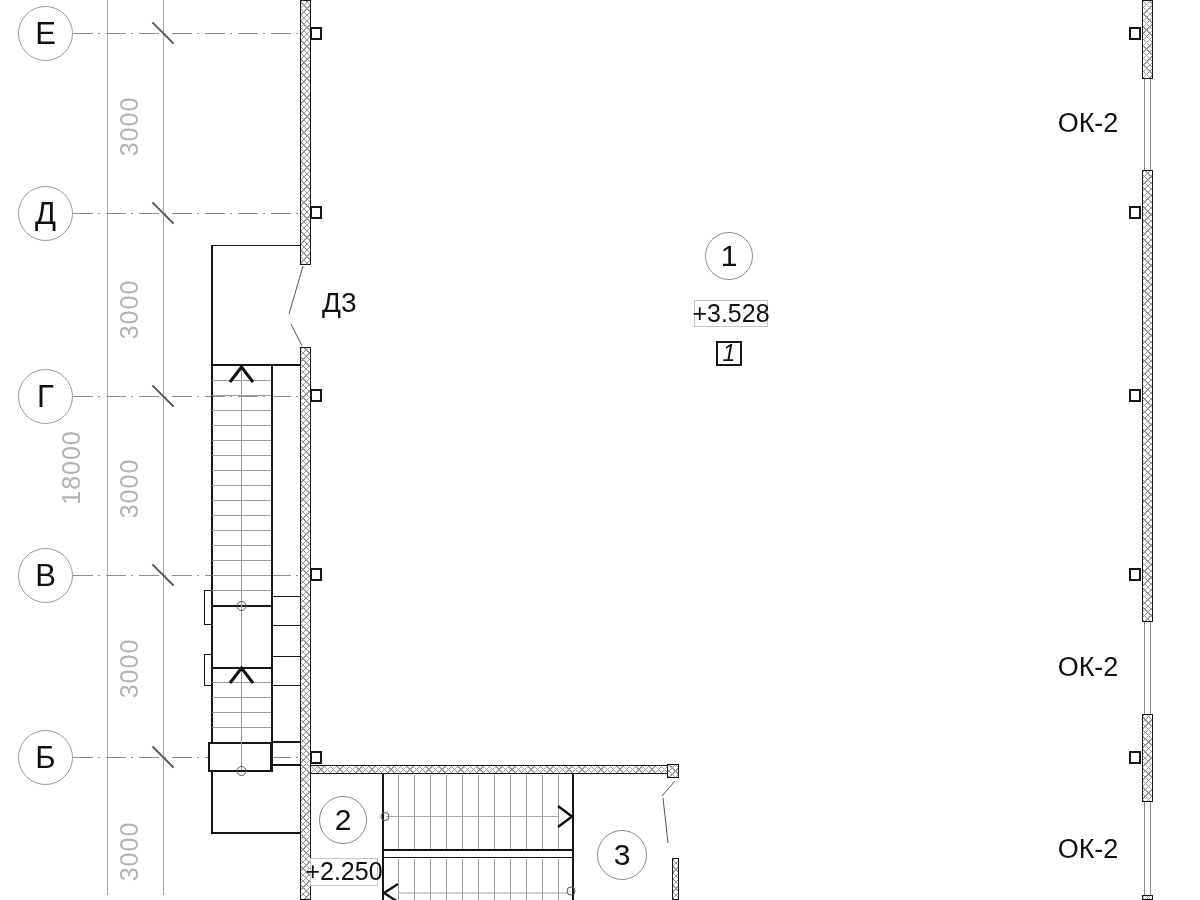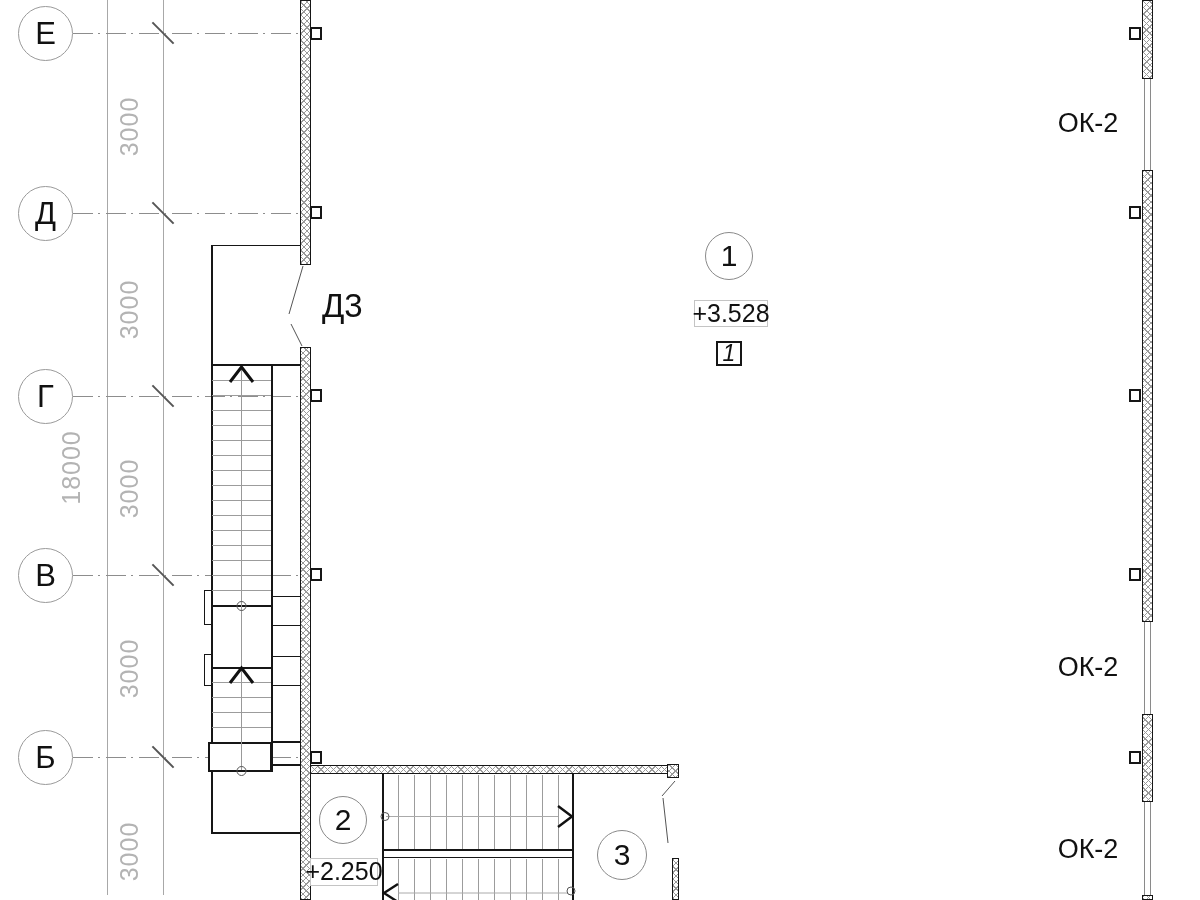--- a/index.html
+++ b/index.html
@@ -94,21 +94,21 @@
 
   <div class="wall" style="left:300px;top:0;width:11px;height:265px;"></div>
   <div class="wall" style="left:300px;top:347px;width:11px;height:553px;"></div>
 
   <div class="tab" style="left:310px;top:27px;"></div>
   <div class="tab" style="left:310px;top:206px;"></div>
   <div class="tab" style="left:310px;top:389px;"></div>
   <div class="tab" style="left:310px;top:568px;"></div>
   <div class="tab" style="left:310px;top:751px;"></div>
 
-  <div class="label-text" style="left:322px;top:287px;font-size:33px;">Д3</div>
+  <div class="label-text" style="left:322px;top:287px;font-size:28px;">Д3</div>
 
   <div class="thin-black" style="left:211px;top:244.5px;width:90px;height:1.5px;"></div>
   <div class="thin-black" style="left:211px;top:244.5px;width:1.5px;height:589px;"></div>
   <div class="thin-black" style="left:211px;top:832px;width:90px;height:1.5px;"></div>
 
   <div class="thin-black" style="left:211px;top:363.5px;width:89px;height:2.5px;"></div>
   <div class="treads-h" style="left:212px;top:366px;width:59px;height:240px;"></div>
   <div class="thin-black" style="left:211px;top:604.5px;width:62px;height:2.5px;"></div>
 
   <div class="thin-black" style="left:211px;top:666.5px;width:62px;height:2.5px;"></div>

